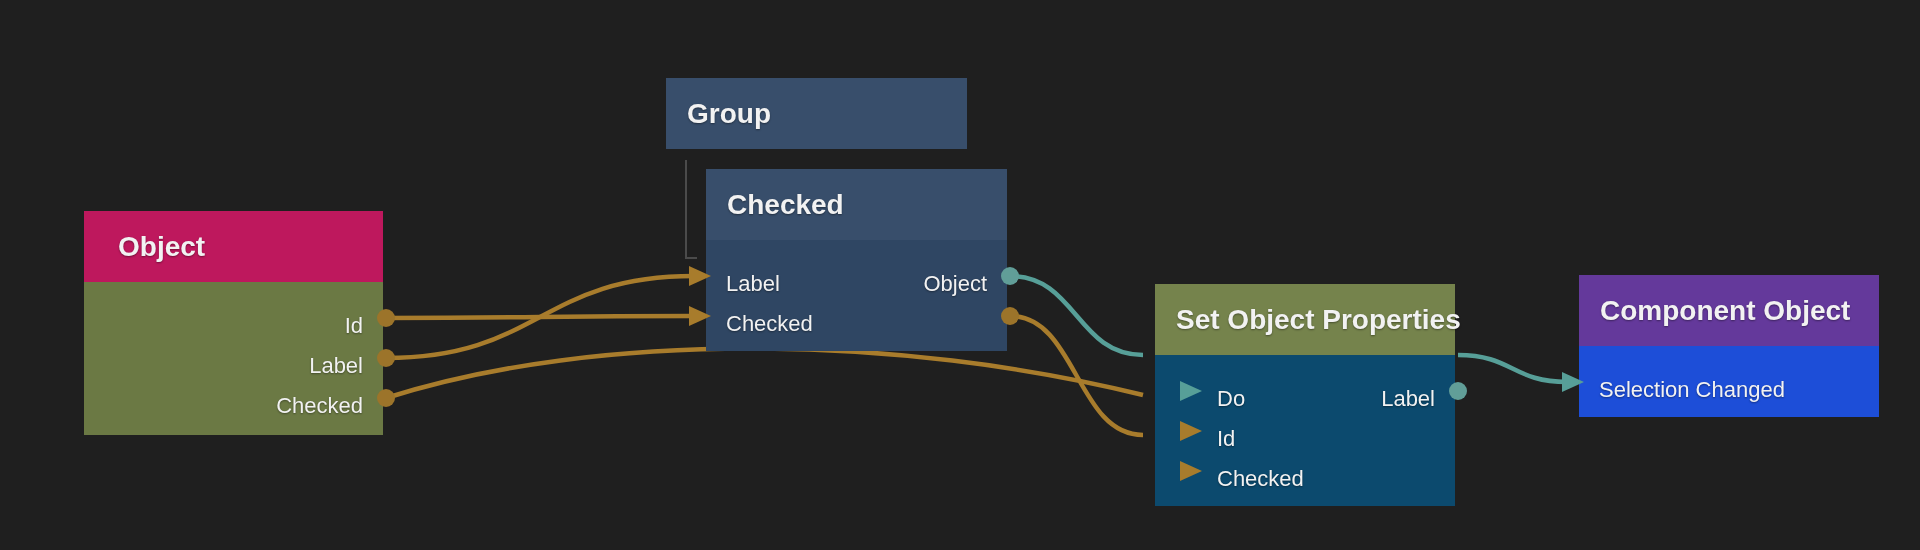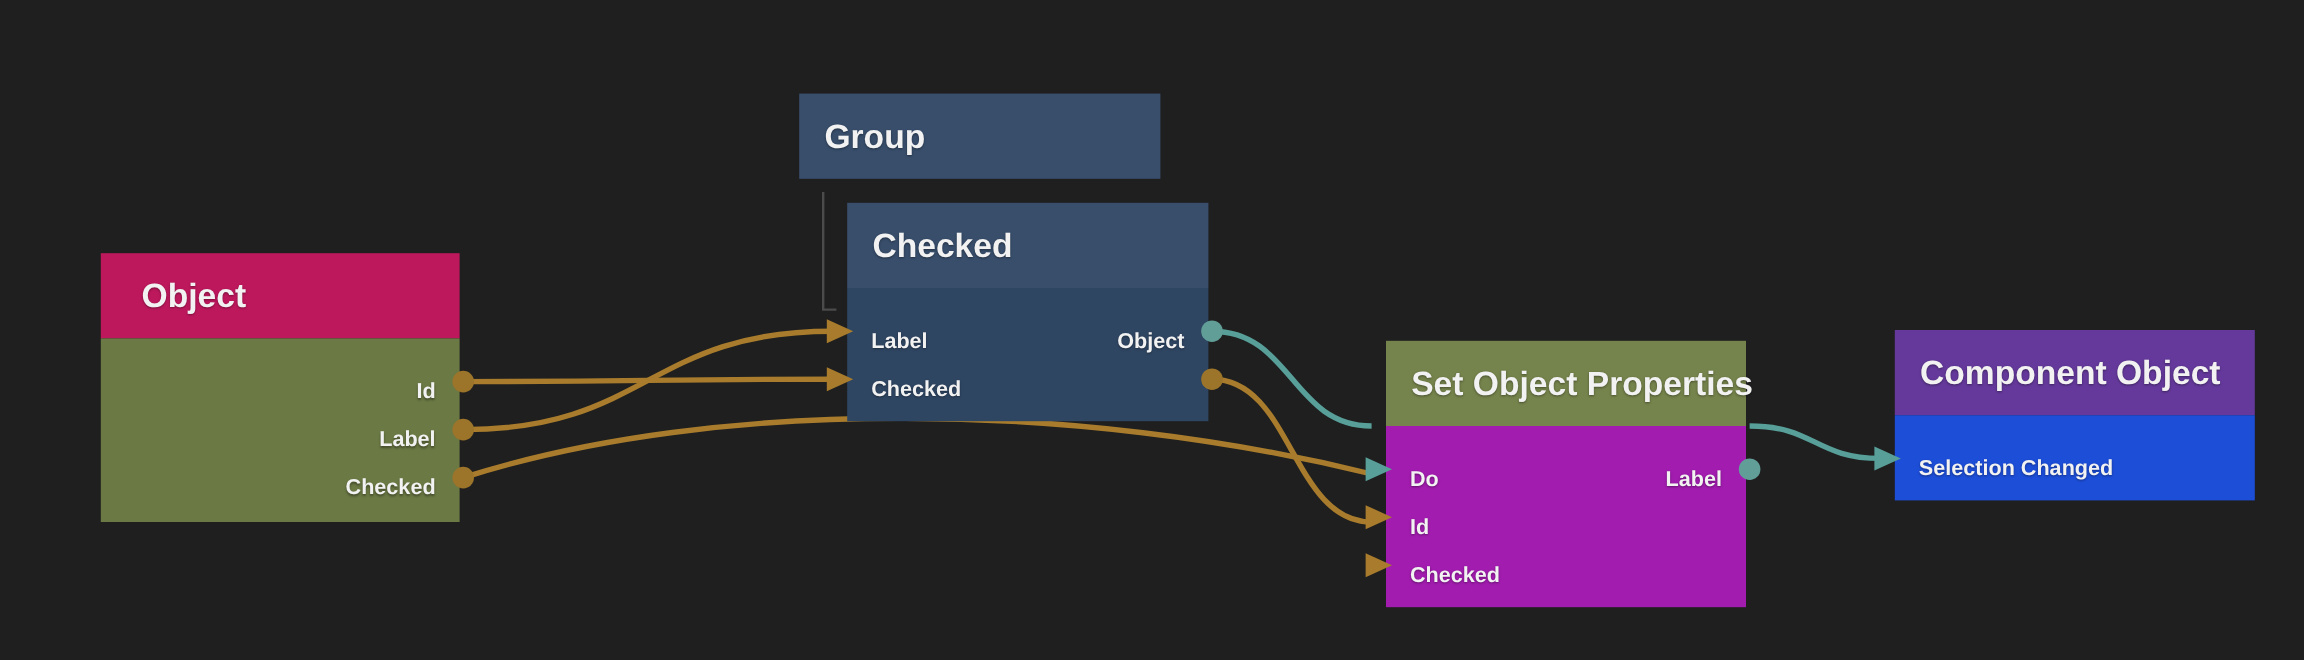--- a/index.html
+++ b/index.html
@@ -23,21 +23,21 @@
     text-shadow:0 1px 2px rgba(0,0,0,.4);
     white-space:nowrap;
   }
   .body{box-sizing:border-box;padding-top:16px;}
   .row{
     position:relative;height:40px;
     display:flex;justify-content:space-between;align-items:center;
     padding:0 20px;box-sizing:border-box;
   }
   .plabel{
-    font-size:18px;font-weight:700;color:#f2f2f2;
+    font-size:22px;font-weight:400;color:#f2f2f2;
     text-shadow:0 1px 2px rgba(0,0,0,.4);
     white-space:nowrap;
     margin-top:16px;
   }
   .arrow{
     position:absolute;left:-17px;top:50%;transform:translateY(-50%);
     width:0;height:0;
     border-top:10px solid transparent;
     border-bottom:10px solid transparent;
     border-left:22px solid #a67c2d;
@@ -103,21 +103,21 @@
           <span class="plabel"></span>
           <div class="arrow" style="border-left-color: rgb(168, 124, 44);"></div>
           <div class="dot" style="background: rgb(156, 116, 42);"></div>
         </div>
       </div>
     </div>
     <div class="node" style="left: 1155px; top: 248px; width: 300px; height: 222px;">
       <div class="hdr" style="background: rgb(117, 131, 76); height: 71px; margin-top: 36px;">
         <span class="title">Set Object Properties</span>
       </div>
-      <div class="body" style="background: #a21caf; height: 151px;">
+      <div class="body" style="background: #0c4a6e; height: 151px; padding-left: 42px;">
         <div class="row">
           <span class="plabel">Do</span>
           <span class="plabel">Label</span>
           <div class="arrow" style="border-left-color: rgb(87, 159, 152);"></div>
           <div class="dot" style="background: rgb(97, 158, 152);"></div>
         </div>
         <div class="row">
           <span class="plabel">Id</span>
           <span class="plabel"></span>
           <div class="arrow" style="border-left-color: rgb(168, 124, 44);"></div>

